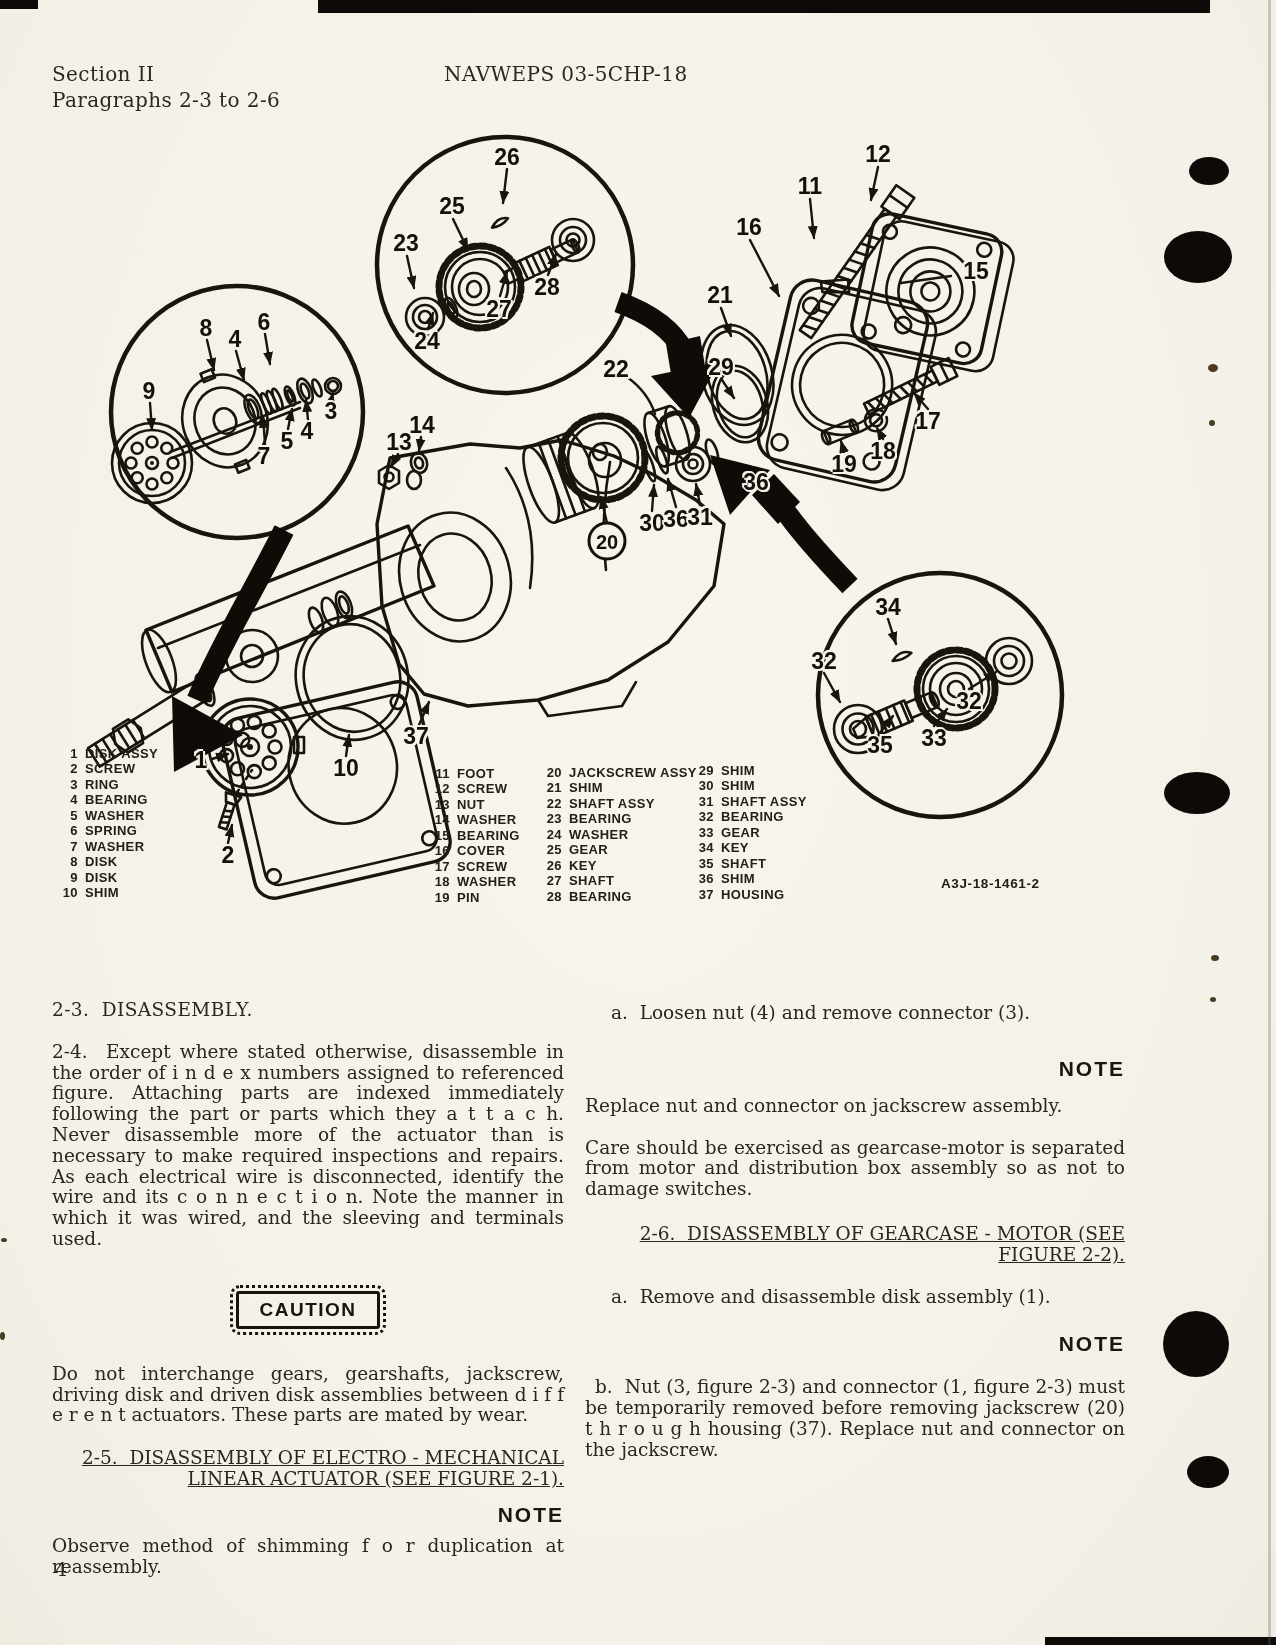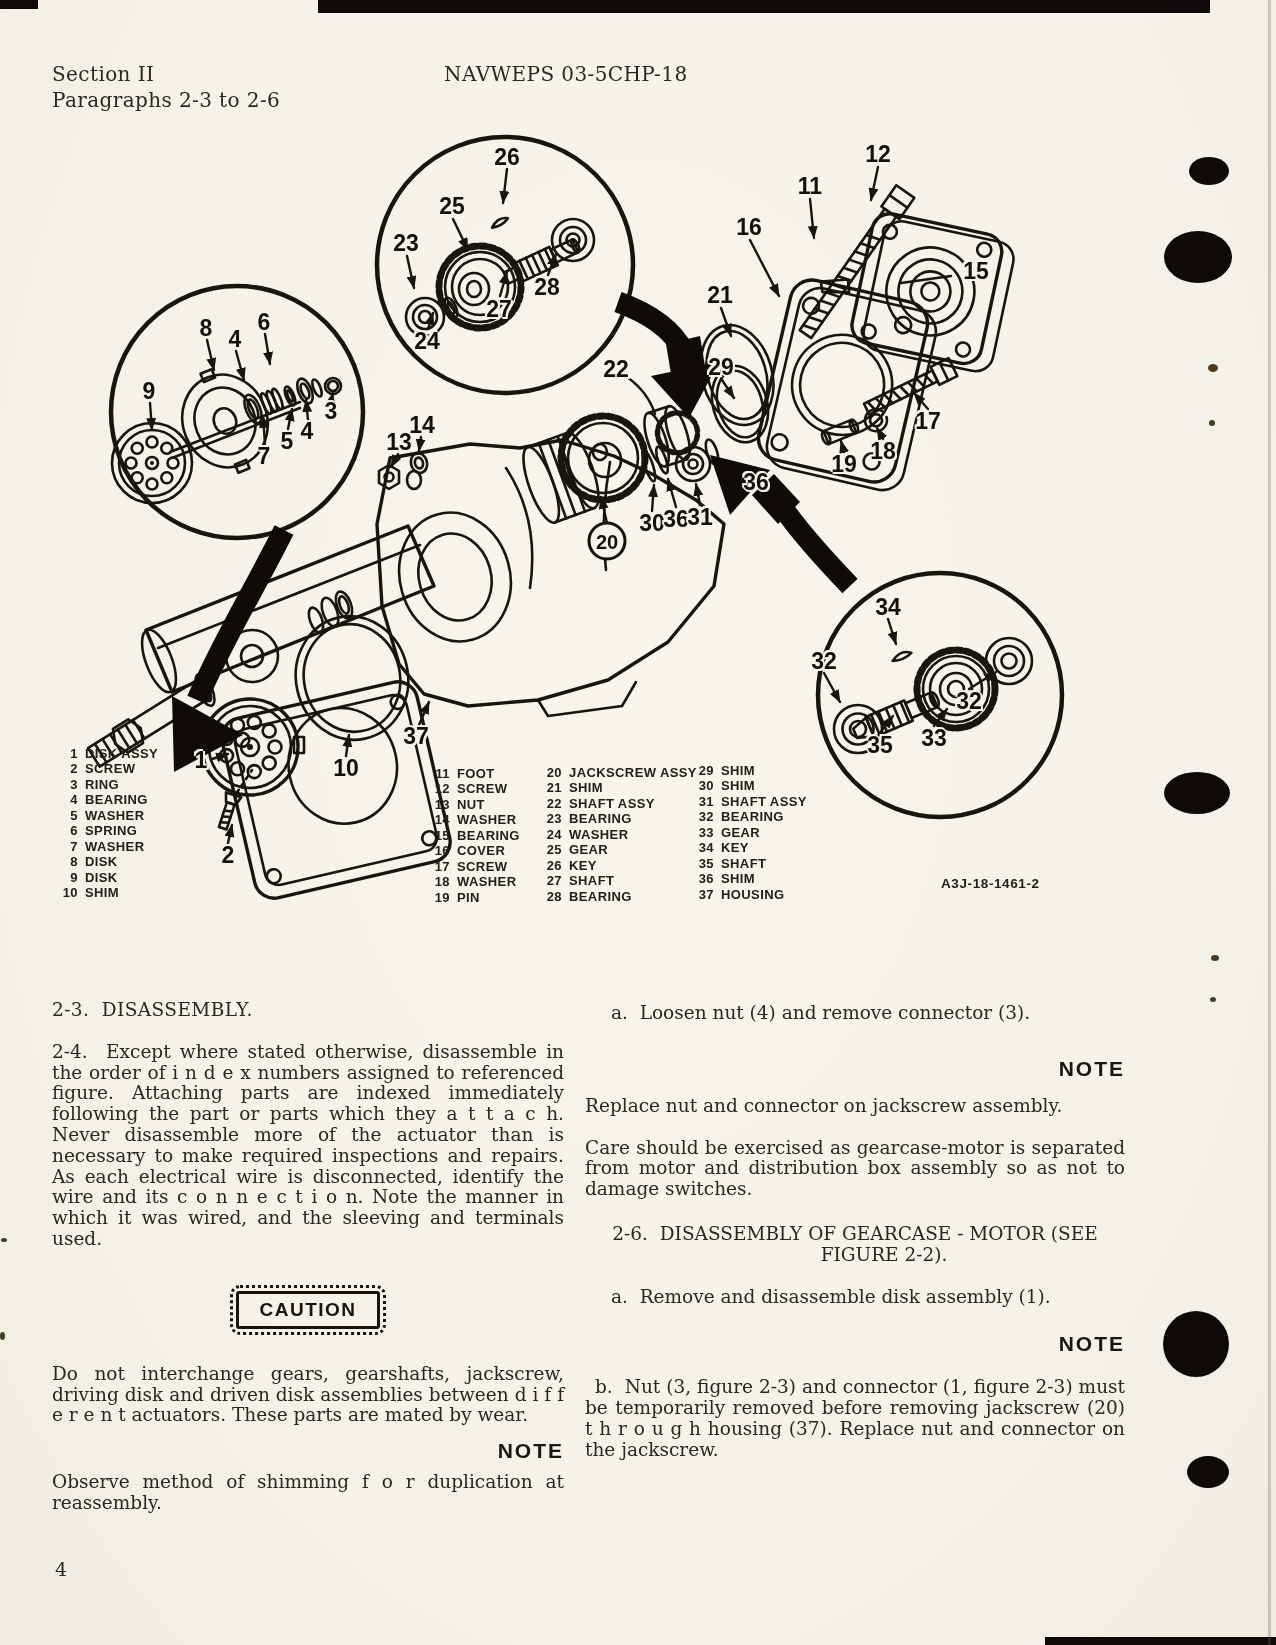--- a/index.html
+++ b/index.html
@@ -36,21 +36,21 @@
       letter-spacing:.4px;color:#23201a;white-space:nowrap;}
   .ln{display:inline-block;min-width:22px;text-align:right;margin-right:7px;}
   .figref{position:absolute;left:941px;top:876px;font:700 13.5px "Liberation Sans",sans-serif;
       letter-spacing:.6px;color:#23201a;}
   .caption{position:absolute;left:0;top:901px;width:1140px;text-align:center;
       font-size:19.5px;letter-spacing:.3px;color:#2b2721;}
   
   .col{position:absolute;font-size:18.5px;line-height:20.8px;text-align:justify;color:#2b2620;}
   .col p{margin:0;}
   .h-sec{letter-spacing:.4px;}
-  .hang{padding-left:58px;text-indent:-58px;text-align:center;}
+  .hang{padding-left:58px;text-indent:-58px;text-align:right;text-decoration:underline;}
   .note-h{font:700 21px "Liberation Sans",sans-serif;letter-spacing:2px;text-align:right;color:#1a1712;}
   .ind{margin-left:38px;margin-right:10px;}
   .item{text-indent:26px;}
   .item-b{text-indent:10px;}
   .caution-wrap{width:max-content;margin:30px auto 0;position:relative;padding:5px;}
   .caution-outer{border:3.5px dotted #17130d;border-radius:10px;padding:3px;}
   .caution-inner{border:3px solid #17130d;border-radius:3px;padding:5px 20px;
       font:700 19px "Liberation Sans",sans-serif;letter-spacing:1.5px;color:#17130d;}
   .pageno{position:absolute;left:55px;top:1558px;font-size:19px;}
 </style>
@@ -574,20 +574,21 @@
 
   <div class="col" style="left:52px;top:1000px;width:512px;">
     <p class="h-sec">2-3.&nbsp;&nbsp;DISASSEMBLY.</p>
     <p style="margin-top:21px;">2-4.&nbsp;&nbsp;Except where stated otherwise, disassemble in the order of i n d e x numbers assigned to referenced figure. Attaching parts are indexed immediately following the part or parts which they a t t a c h.  Never disassemble more of the actuator than is necessary to make required inspections and repairs.  As each electrical wire is disconnected, identify the wire and its c o n n e c t i o n.  Note the manner in which it was wired, and the sleeving and terminals used.</p>
     <div class="caution-wrap">
       <div class="caution-outer">
           <div class="caution-inner">CAUTION</div>
         </div>
     </div>
     <p class="ind" style="margin-top:24px;">Do not interchange gears, gearshafts, jackscrew, driving disk and driven disk assemblies between d i f f e r e n t actuators.  These parts are mated by wear.</p>
+    <p class="hang" style="margin-top:22px;">2-5.&nbsp;&nbsp;DISASSEMBLY OF ELECTRO - MECHANICAL LINEAR ACTUATOR (SEE FIGURE 2-1).</p>
     <p class="note-h" style="margin-top:13px;">NOTE</p>
     <p class="ind" style="margin-top:9px;">Observe method of shimming f o r duplication at reassembly.</p>
   </div>
 
   <div class="col" style="left:585px;top:1003px;width:540px;">
     <p class="item">a.&nbsp;&nbsp;Loosen nut (4) and remove connector (3).</p>
     <p class="note-h" style="margin-top:33px;">NOTE</p>
     <p class="ind" style="margin-top:15px;">Replace nut and connector on jackscrew assembly.</p>
     <p class="ind" style="margin-top:21px;">Care should be exercised as gearcase-motor is separated from motor and distribution box assembly so as not to damage switches.</p>
     <p class="hang" style="margin-top:24px;">2-6.&nbsp;&nbsp;DISASSEMBLY OF GEARCASE - MOTOR (SEE FIGURE 2-2).</p>

